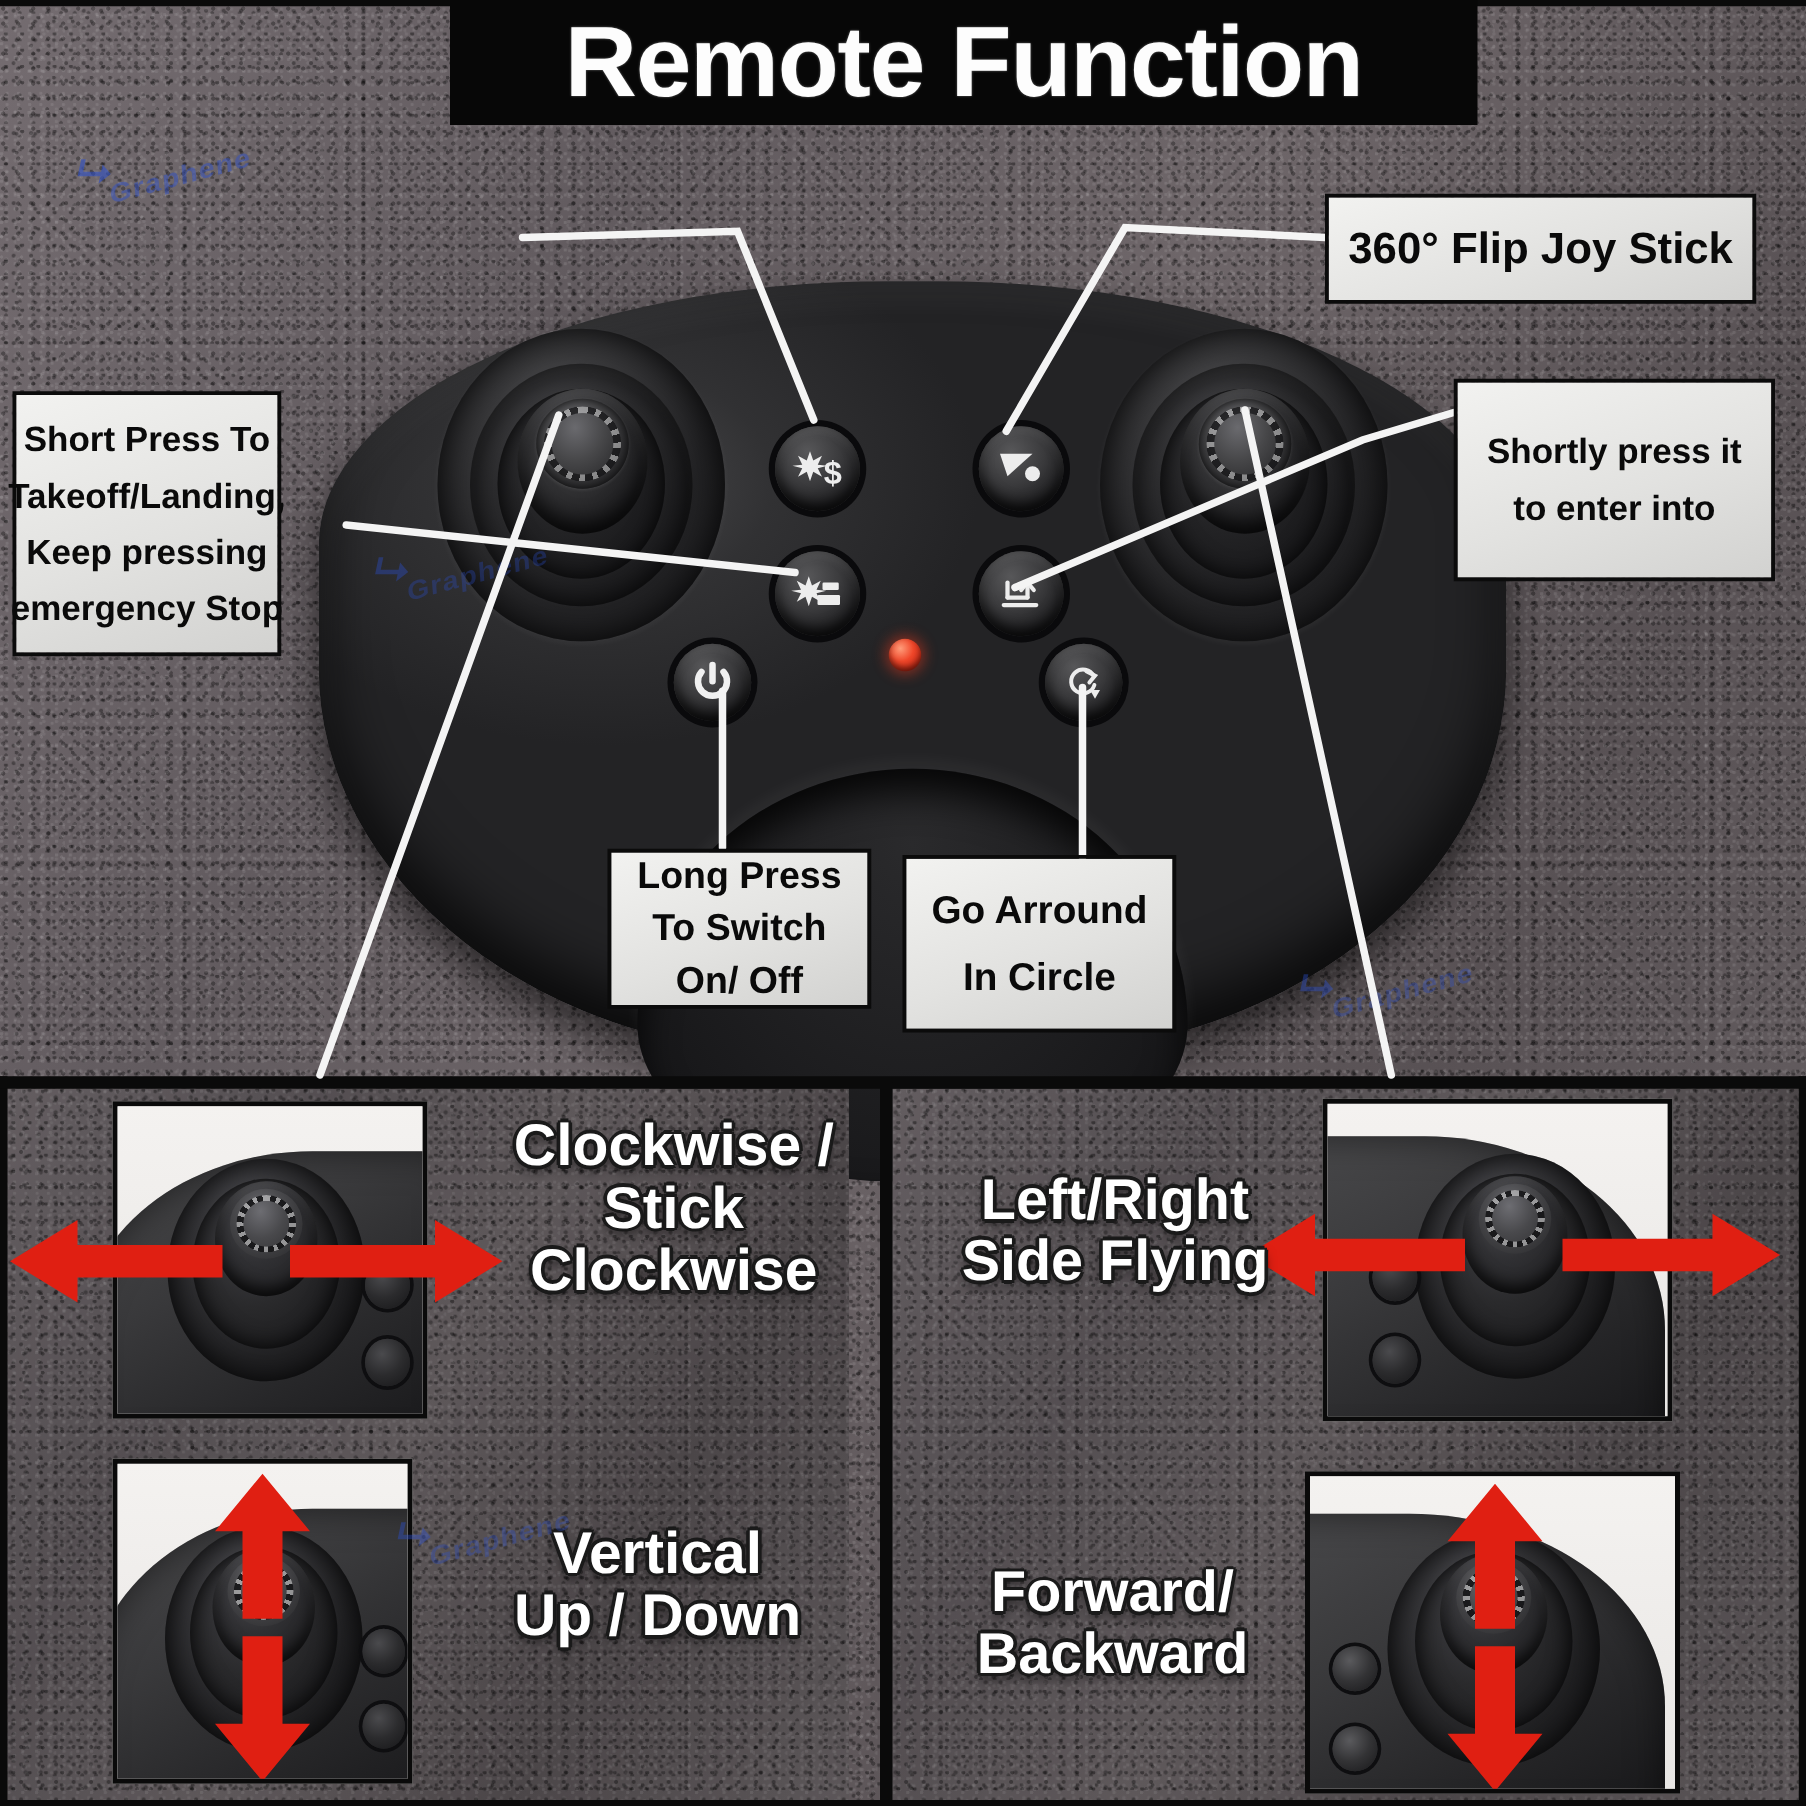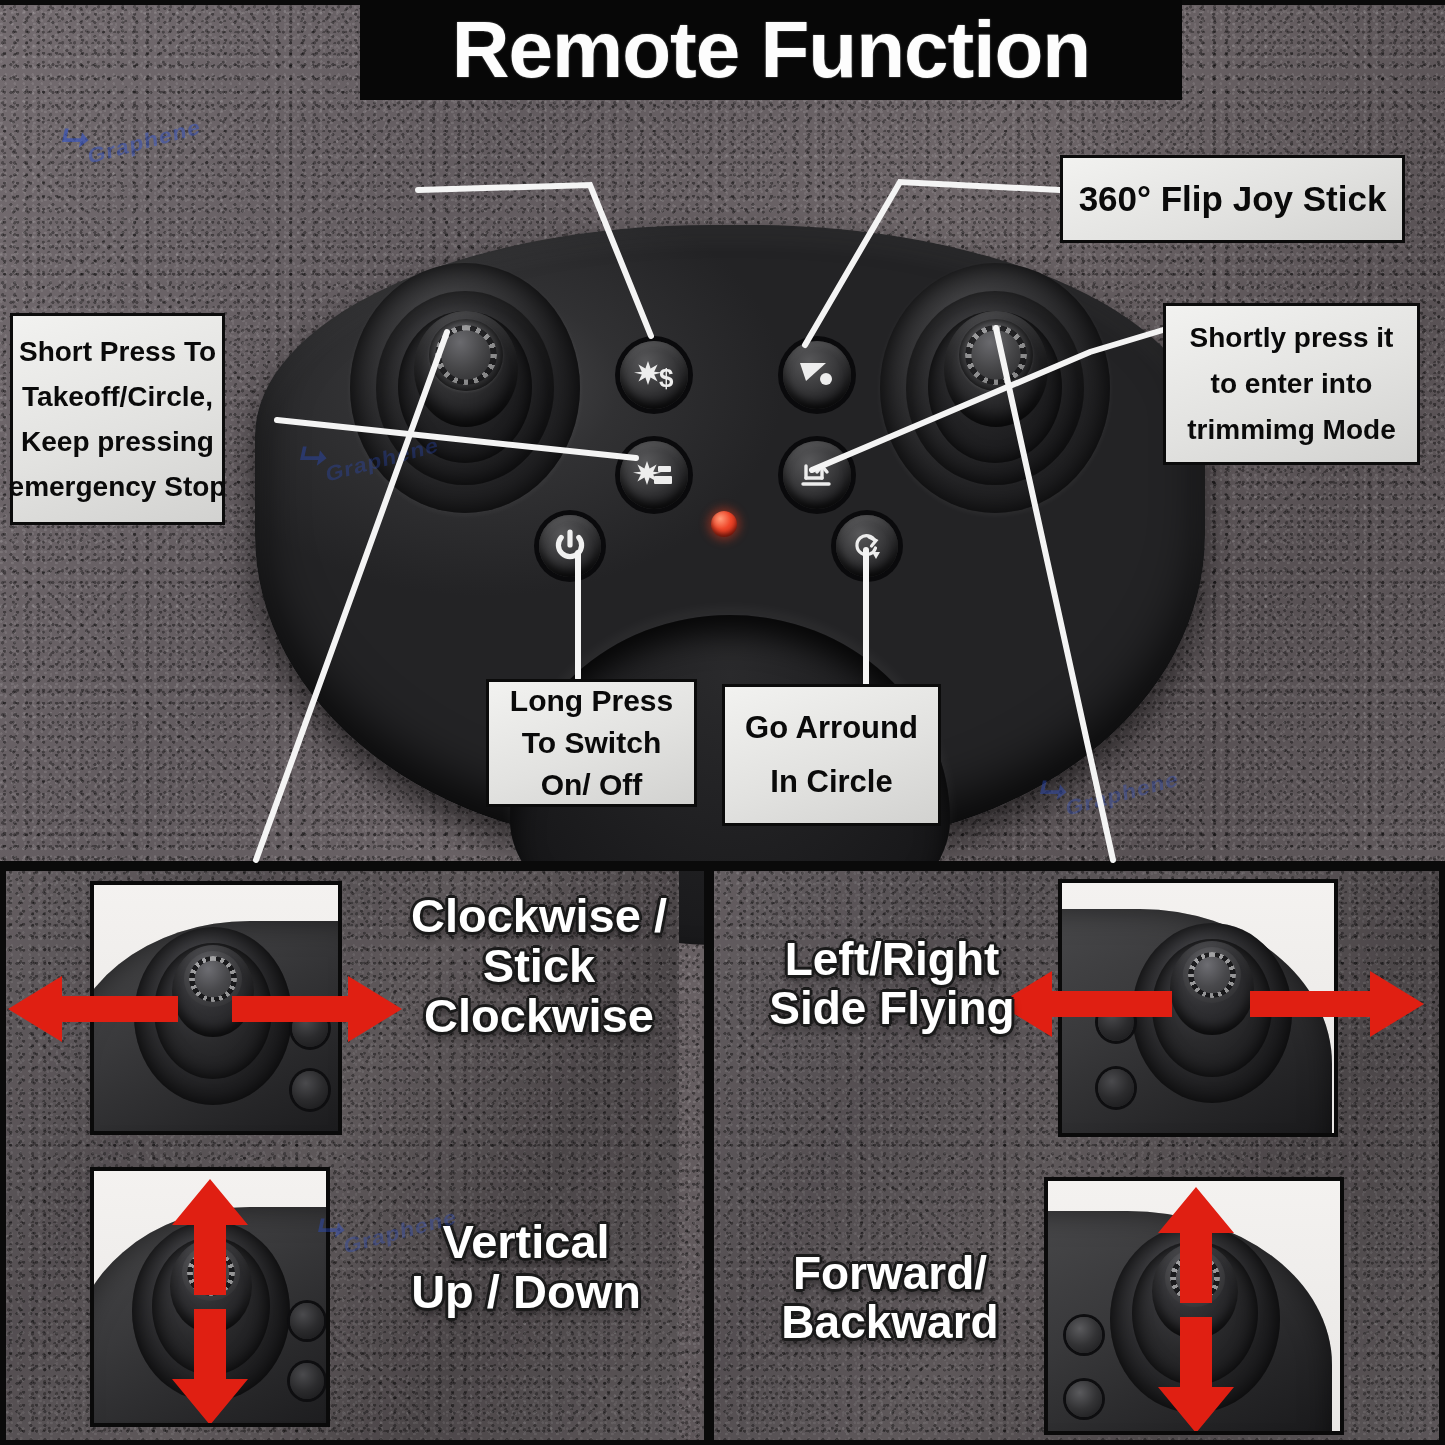--- a/index.html
+++ b/index.html
@@ -311,29 +311,28 @@
     </g>
   </svg>
 
 
   <div class="callout" id="c-flip" style="left:1060px;top:155px;width:345px;height:88px;font-size:35px;line-height:44px;">
     <span>360° Flip Joy Stick</span>
   </div>
 
   <div class="callout" id="c-takeoff" style="left:10px;top:313px;width:215px;height:212px;font-size:28px;line-height:45px;">
     <span>Short Press To</span>
-    <span>Takeoff/Circle,</span>
+    <span>Takeoff/Landing,</span>
     <span>Keep pressing</span>
     <span>emergency Stop</span>
   </div>
 
   <div class="callout" id="c-trim" style="left:1163px;top:303px;width:257px;height:162px;font-size:28px;line-height:46px;">
     <span>Shortly press it</span>
     <span>to enter into</span>
-    <span>trimmimg Mode</span>
   </div>
 
   <div class="callout" id="c-power" style="left:486px;top:679px;width:211px;height:128px;font-size:30px;line-height:42px;">
     <span>Long Press</span>
     <span>To Switch</span>
     <span>On/ Off</span>
   </div>
 
   <div class="callout" id="c-circle" style="left:722px;top:684px;width:219px;height:142px;font-size:31px;line-height:54px;">
     <span>Go Arround</span>

